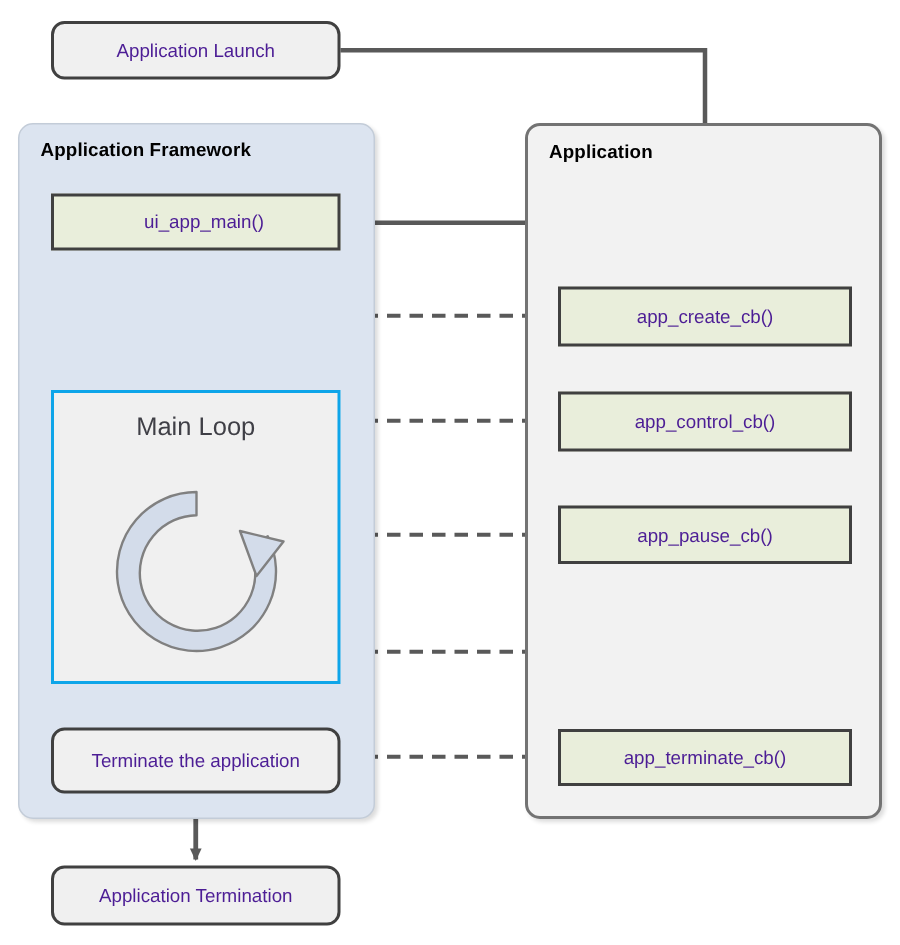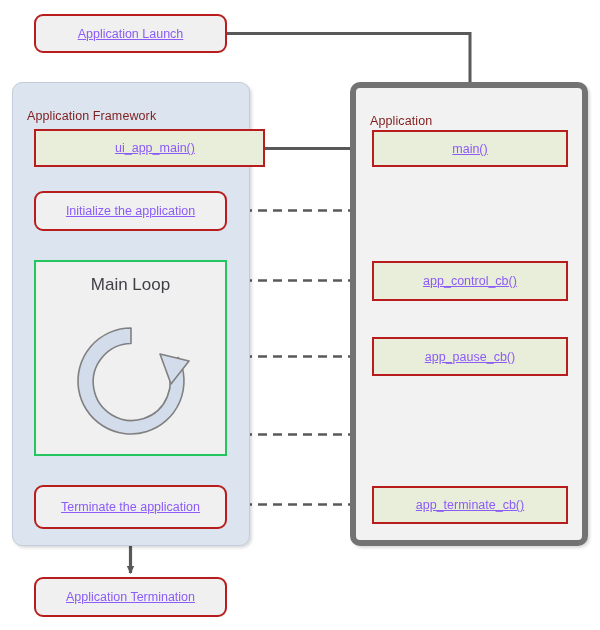--- a/index.html
+++ b/index.html
@@ -26,56 +26,55 @@
     left: 12px;  top: 82px;
     width: 238px; height: 464px;
     background: #dce4f0;
     border: 1px solid #c3ccd8;
     box-shadow: 2px 2px 3px rgba(0,0,0,0.14);
   }
   .panel-application {
     left: 350px; top: 82px;
     width: 238px; height: 464px;
     background: #f2f2f2;
-    border: 6px solid #737373;
+    border: 2px solid #737373;
     box-shadow: 2px 2px 3px rgba(0,0,0,0.14);
   }
   .panel-title {
     position: absolute;
-    left: 14px; top: 26px;
+    left: 14px; top: 10px;
     font-size: 12.5px;
-    font-weight: normal;
-    color: #7f1d1d;
+    font-weight: bold;
+    color: #000000;
     letter-spacing: 0.1px;
     white-space: nowrap;
   }
 
   
   .node {
     position: absolute;
     box-sizing: border-box;
     display: flex;
     align-items: center;
     justify-content: center;
     font-size: 12.5px;
-    color: #8b5cf6;
+    color: #4c1d95;
     text-align: center;
-    border: 2px solid #b91c1c;
+    border: 2px solid #404040;
     background: #f0f0f0;
     white-space: nowrap;
-    text-decoration: underline;
   }
   .node.rounded { border-radius: 9px; }
   .node.green   { background: #e9eedb; }
   .node.grey    { background: #f0f0f0; }
 
   .node-mainloop {
     position: absolute;
     box-sizing: border-box;
-    border: 2px solid #22c55e;
+    border: 2px solid #0ea5e9;
     background: #f0f0f0;
   }
   .mainloop-label {
     position: absolute;
     top: 13px;
     left: 0; right: 0;
     text-align: center;
     font-size: 17px;
     color: #3f3f46;
   }
@@ -148,27 +147,24 @@
   </svg>
 
   <div class="node rounded grey" style="left:34px; top:14px; width:193px; height:39px;">
     <span>Application Launch</span>
   </div>
 
   <div class="panel panel-framework">
     <div class="panel-title">Application Framework</div>
   </div>
 
-  <div class="node green" style="left:34px; top:129px; width:231px; height:38px;padding-left:11px;">
+  <div class="node green" style="left:34px; top:129px; width:193px; height:38px;padding-left:11px;">
     <span>ui_app_main()</span>
   </div>
 
-  <div class="node rounded grey" style="left:34px; top:191px; width:193px; height:40px;">
-    <span>Initialize the application</span>
-  </div>
 
   <div class="node-mainloop" style="left:34px; top:260px; width:193px; height:196px;">
     <div class="mainloop-label">Main Loop</div>
     <svg class="loop-svg" width="126" height="126" viewBox="0 0 126 126">
 
       <path d="M63,10
                A53,53 0 1 0 110.5,39.5
                L98,46.5
                A38.5,38.5 0 1 1 63,25.5
                Z" fill="#d3dcea" stroke="#808080" stroke-width="1.6" stroke-linejoin="round"></path>
@@ -178,24 +174,24 @@
   </div>
 
   <div class="node rounded grey" style="left:34px; top:485px; width:193px; height:44px;">
     <span>Terminate the application</span>
   </div>
 
   <div class="panel panel-application">
     <div class="panel-title">Application</div>
   </div>
 
-  <div class="node green" style="left:372px; top:130px; width:196px; height:37px;">
-    <span>main()</span>
-  </div>
-
+
+  <div class="node green" style="left:372px; top:191px; width:196px; height:40px;">
+    <span>app_create_cb()</span>
+  </div>
 
   <div class="node green" style="left:372px; top:261px; width:196px; height:40px;">
     <span>app_control_cb()</span>
   </div>
 
   <div class="node green" style="left:372px; top:337px; width:196px; height:39px;">
     <span>app_pause_cb()</span>
   </div>
 
 

